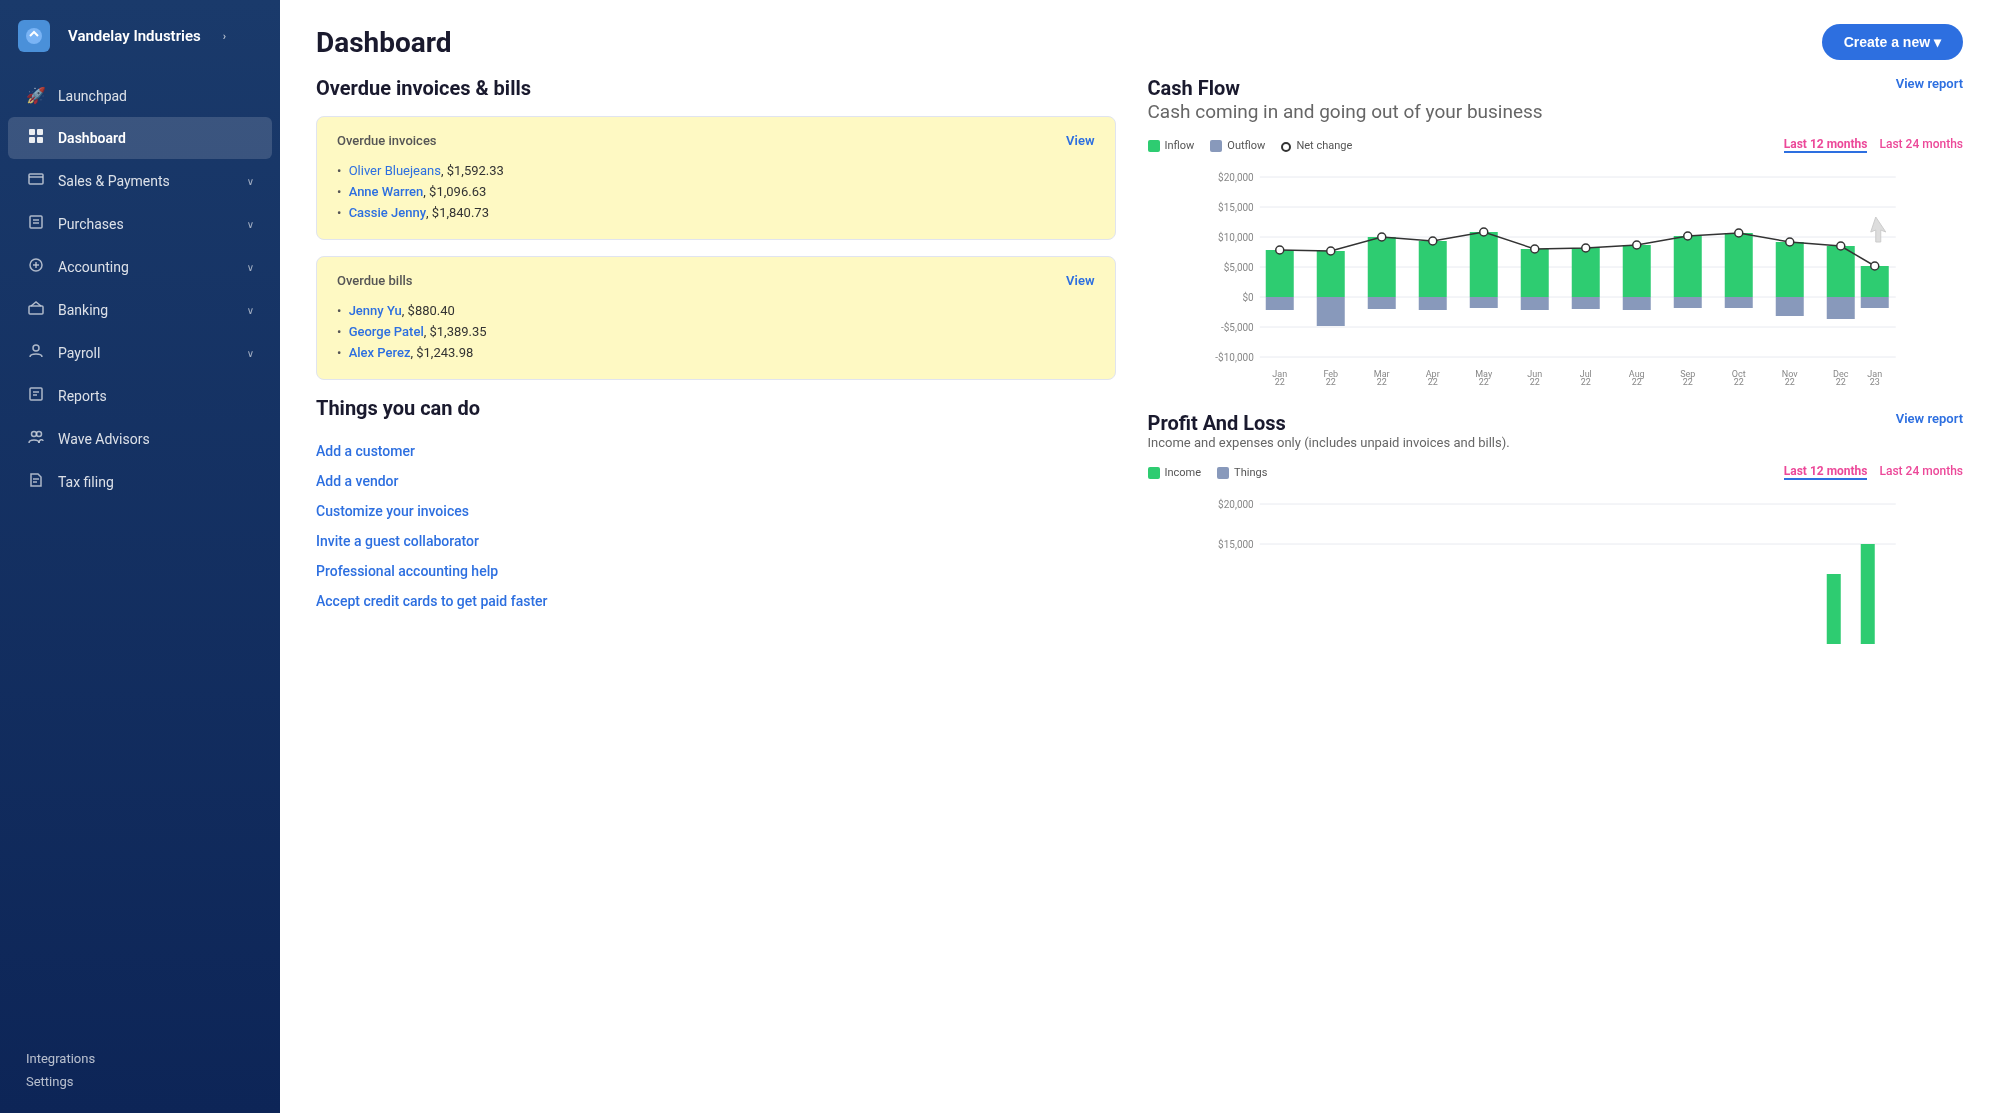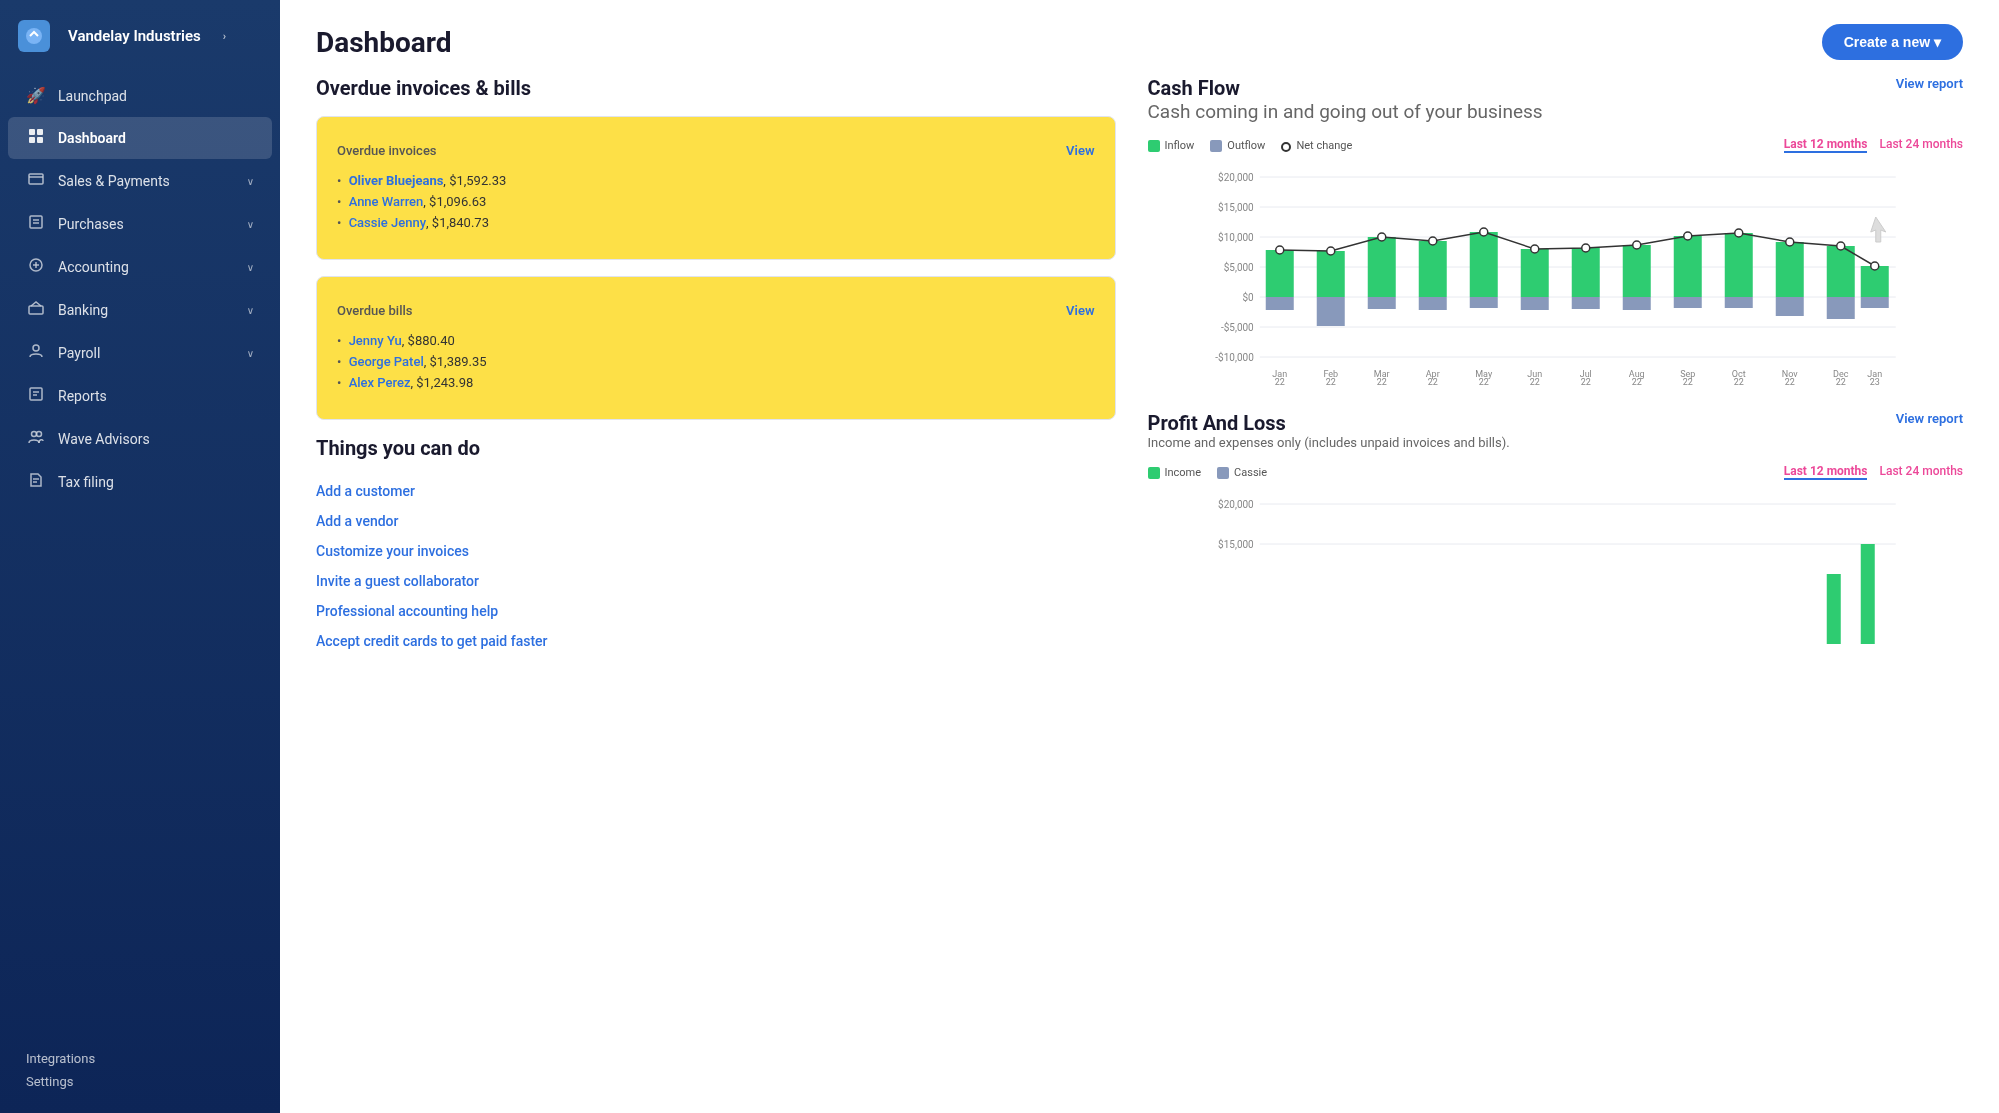--- a/index.html
+++ b/index.html
@@ -105,23 +105,23 @@
     
     .section-title {
       font-size: 20px;
       font-weight: 700;
       color: #1a1a2e;
       margin-bottom: 16px;
     }
     .card {
       border: 1px solid #e0e4ef;
       border-radius: 8px;
-      padding: 26px 20px;
+      padding: 16px 20px;
       margin-bottom: 16px;
-      background: #fde047;
+      background: #fef9c3;
     }
     .card-header {
       display: flex;
       justify-content: space-between;
       align-items: center;
       margin-bottom: 12px;
     }
     .card-label {
       font-size: 13px;
       color: #555;
@@ -340,21 +340,21 @@
     <div class="left-column">
       <h2 class="section-title">Overdue invoices &amp; bills</h2>
 
       <div class="card">
         <div class="card-header">
           <span class="card-label">Overdue invoices</span>
           <a class="card-view-link">View</a>
         </div>
         <div class="invoice-item">
           <span class="bullet">•</span>
-          <a style="color: rgb(45, 111, 224); cursor: pointer; text-decoration: none; font-weight: 700;">Oliver Bluejeans</a>, $1,592.33
+          <a style="color: rgb(45, 111, 224); cursor: pointer; text-decoration: none; font-weight: 400;">Oliver Bluejeans</a>, $1,592.33
         </div>
         <div class="invoice-item">
           <span class="bullet">•</span>
           <a style="color: rgb(45, 111, 224); cursor: pointer; text-decoration: none; font-weight: 500;">Anne Warren</a>, $1,096.63
         </div>
         <div class="invoice-item">
           <span class="bullet">•</span>
           <a style="color: rgb(45, 111, 224); cursor: pointer; text-decoration: none; font-weight: 500;">Cassie Jenny</a>, $1,840.73
         </div>
       </div>
@@ -533,21 +533,21 @@
           <a class="pal-view-link">View report</a>
         </div>
         <div style="display:flex;justify-content:space-between;align-items:center;margin-bottom:6px;">
           <div class="legend">
             <div class="legend-item">
               <div class="legend-dot inflow"></div>
               <span>Income</span>
             </div>
             <div class="legend-item">
               <div class="legend-dot outflow"></div>
-              <span>Cassie</span>
+              <span>Things</span>
             </div>
           </div>
           <div class="cf-period-tabs">
             <span class="cf-period-tab active">Last 12 months</span>
             <span class="cf-period-tab">Last 24 months</span>
           </div>
         </div>
 
         <div class="pal-chart-container">
           <svg width="100%" height="100%" viewBox="0 0 680 160">

